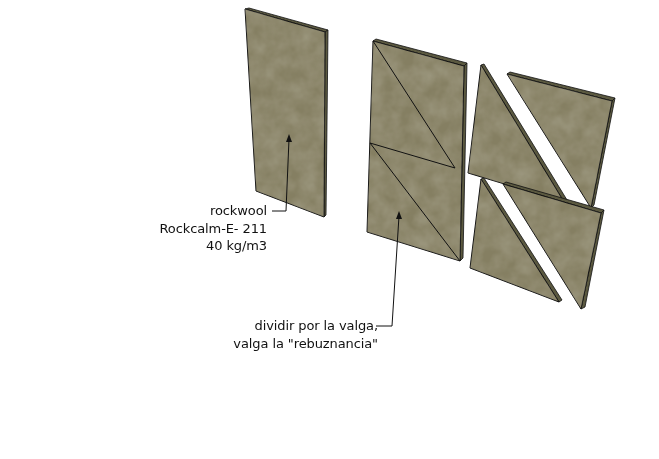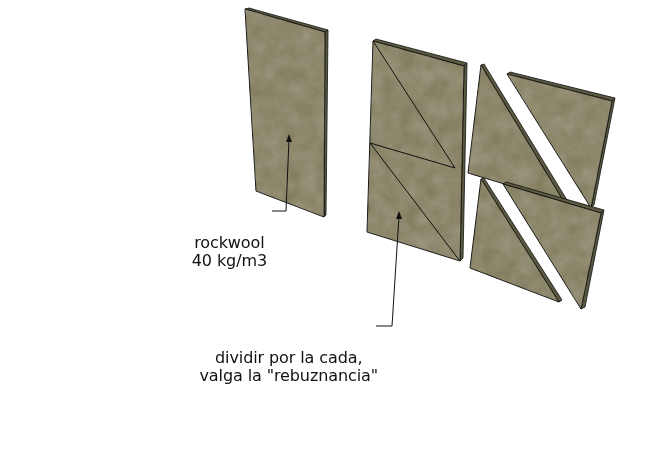--- a/index.html
+++ b/index.html
@@ -1,20 +1,20 @@
 <!DOCTYPE html>
 <html><head>
 <meta charset="utf-8">
 <style>
   html, body { margin: 0; padding: 0; background: #ffffff; }
   body { width: 659px; height: 459px; position: relative; overflow: hidden;
          font-family: "DejaVu Sans", sans-serif; }
   #scene { position: absolute; left: 0; top: 0; width: 659px; height: 459px; }
-  .label { position: absolute; font-size: 16px; color: #111111; text-align: center;
-           line-height: 17.5px; white-space: nowrap; letter-spacing: -0.1px; margin-top: 32px; }
+  .label { position: absolute; font-size: 13px; color: #111111; text-align: right;
+           line-height: 17.5px; white-space: nowrap; letter-spacing: -0.1px; }
   .label div { display: block; }
   #label-rockwool { right: 392px; top: 202px; }
   #label-instructions { right: 281px; top: 317px; }
 </style>
 </head>
 <body>
 
 <svg id="scene" viewBox="0 0 659 459" xmlns="http://www.w3.org/2000/svg">
   <defs>
     <filter id="tex" x="0" y="0" width="100%" height="100%">
@@ -82,19 +82,20 @@
     <polygon points="289,134 286,142 292,142" fill="#111"></polygon>
   </g>
   <g>
     <polyline points="376,326 392,326 399,216" fill="none" stroke="#111" stroke-width="1"></polyline>
     <polygon points="399,211 396,219 402,219" fill="#111"></polygon>
   </g>
 </svg>
 
 <div id="label-rockwool" class="label">
   <div>rockwool</div>
+  <div>Rockcalm-E- 211</div>
   <div>40 kg/m3</div>
 </div>
 
 <div id="label-instructions" class="label">
-  <div>dividir por la cada,</div>
+  <div>dividir por la valga,</div>
   <div>valga la "rebuznancia"</div>
 </div>
 
 </body></html>

